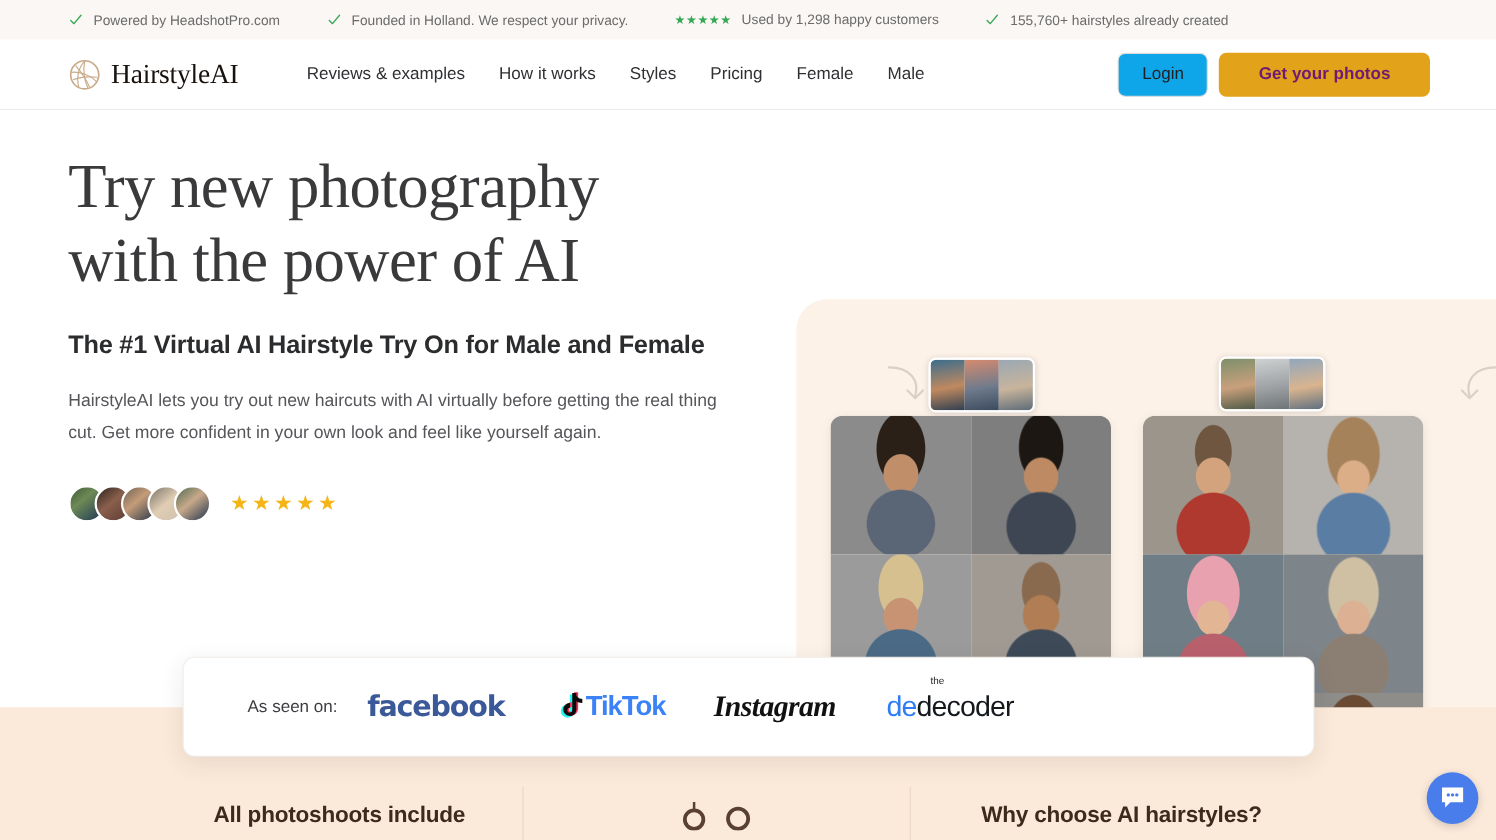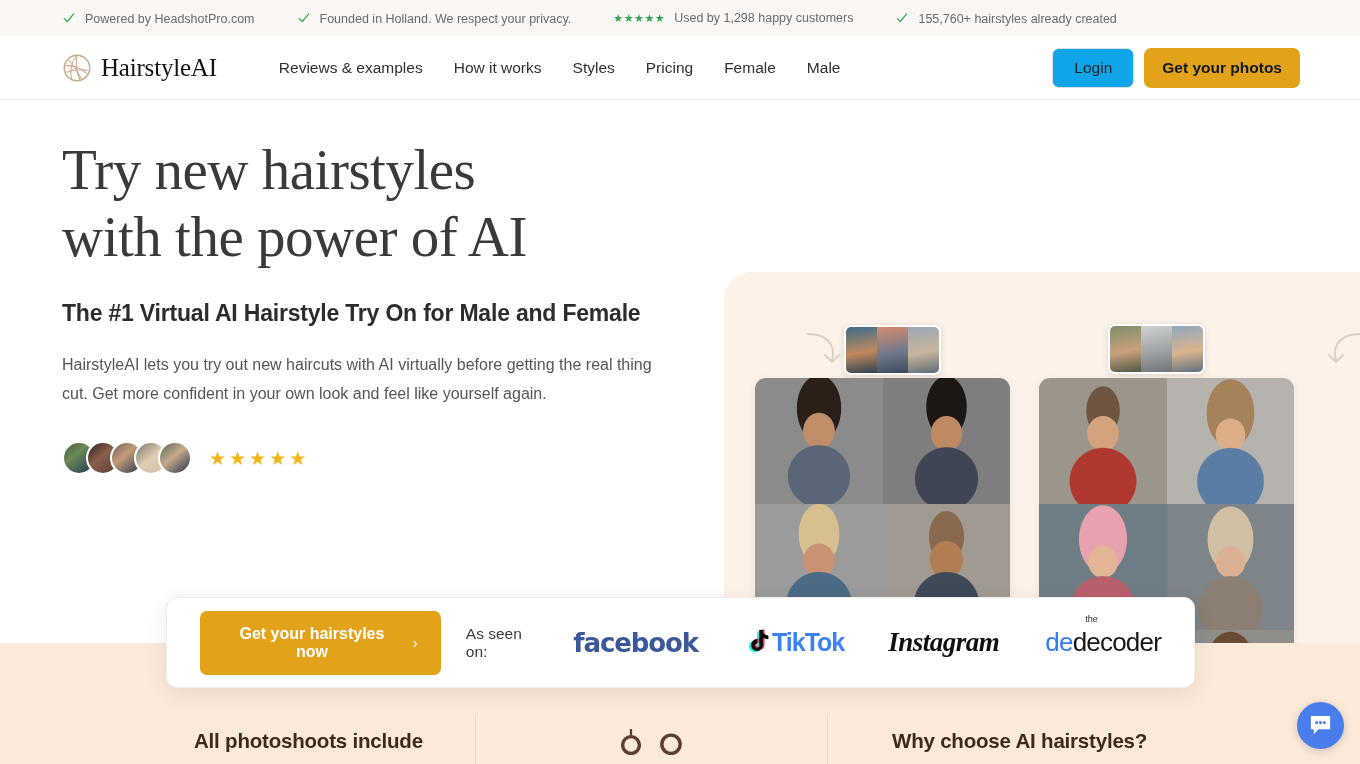--- a/index.html
+++ b/index.html
@@ -46,21 +46,21 @@
     font-size: 15.5px; color: #2f3033; text-decoration: none; white-space: nowrap;
   }
   .header-right { margin-left: auto; display: flex; align-items: center; gap: 10px; }
   .btn-login {
     border: 1px solid #dcdcdc; background: #0ea5e9; border-radius: 7px;
     padding: 10px 21px; font-size: 15.5px; color: #1f2124; cursor: pointer;
     font-family: "Liberation Sans", sans-serif; font-weight: 500;
   }
   .btn-primary {
     background: #e2a21a; border: none; border-radius: 7px;
-    padding: 11px 18px; font-size: 15.5px; color: #0f172a; cursor: pointer;
+    padding: 11px 36px; font-size: 15.5px; color: #701a75; cursor: pointer;
     font-weight: 700; font-family: "Liberation Sans", sans-serif;
   }
 
   
   .hero { position: relative; width: 100%; height: 544px; background: #ffffff; }
 
   .hero-left { position: absolute; left: 62px; top: 36px; width: 630px; }
   .hero-h1 {
     font-family: "Liberation Serif", serif;
     font-size: 57px; line-height: 67px; color: #3a3a3c; font-weight: 400;
@@ -254,21 +254,21 @@
   <div class="header-right">
     <button class="btn-login">Login</button>
     <button class="btn-primary">Get your photos</button>
   </div>
 </div>
 
 <div class="hero">
 
   <div class="hero-left">
     <h1 class="hero-h1">
-      <span>Try new hairstyles</span><br>
+      <span>Try new photography</span><br>
       <span>with the power of AI</span>
     </h1>
     <div class="hero-h2">The #1 Virtual AI Hairstyle Try On for Male and Female</div>
     <p class="hero-p">HairstyleAI lets you try out new haircuts with AI virtually before getting the real thing cut. Get more confident in your own look and feel like yourself again.</p>
 
     <div class="proof-row">
       <div class="avatars">
         <div class="avatar" style="background-image:linear-gradient(140deg,#3d5a3a 0%,#6e8a55 38%,#1c3557 100%)"></div>
         <div class="avatar" style="background-image:linear-gradient(140deg,#2a2320 0%,#8a5f4c 45%,#5c3b33 100%)"></div>
         <div class="avatar" style="background-image:linear-gradient(140deg,#6d6154 0%,#c59c79 42%,#243349 100%)"></div>
@@ -352,24 +352,20 @@
         </svg>
       </div>
     </div>
     <div class="col-c">
       <div class="bottom-h">Why choose AI hairstyles?</div>
     </div>
   </div>
 </div>
 
 <div class="cta-card">
-  <button class="btn-cta">
-    <span>Get your hairstyles now</span>
-    <span class="chev">›</span>
-  </button>
 
   <span class="seen-label">As seen on:</span>
 
   <div class="logos">
     <div class="lg-fb logo-slot">facebook</div>
 
     <div class="lg-tt logo-slot">
       <svg class="note" viewBox="0 0 26 28">
         <path d="M19 1 L19 16 A6 6 0 1 1 13.2 10 L13.2 14.4 A2.2 2.2 0 1 0 15.2 16.6 L15.2 1 Z" fill="#25f4ee" transform="translate(-2.2,1.4)"></path>
         <path d="M19 1 L19 16 A6 6 0 1 1 13.2 10 L13.2 14.4 A2.2 2.2 0 1 0 15.2 16.6 L15.2 1 Z" fill="#fe2c55" transform="translate(1.6,-0.6)"></path>

